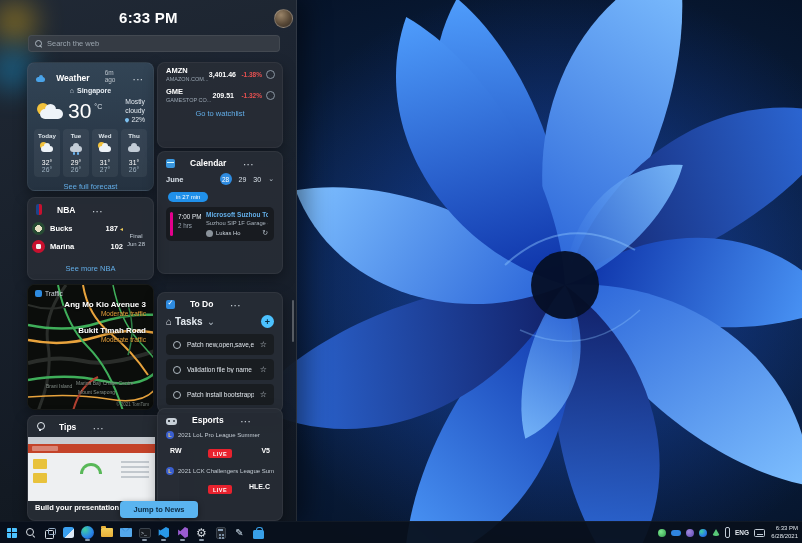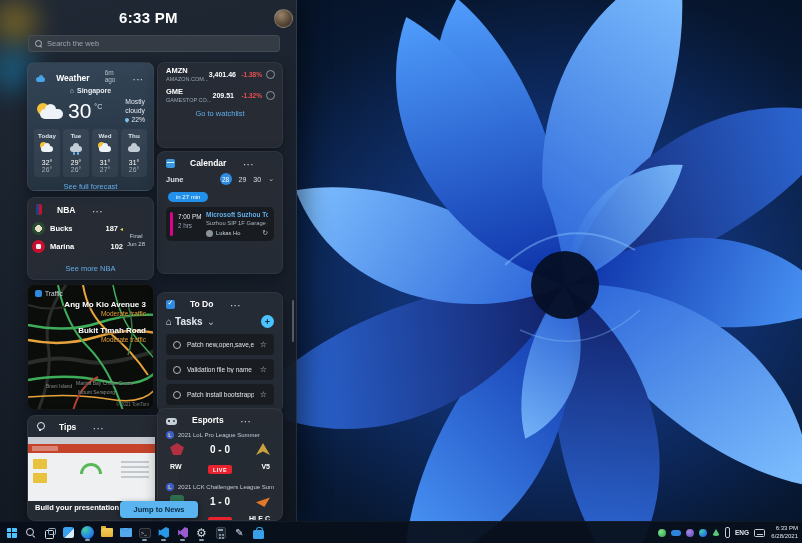--- a/index.html
+++ b/index.html
@@ -564,38 +564,28 @@
     <div class="card esports">
       <div class="chead">
         <span class="ctrl"></span>
         <span>Esports</span>
         <span class="more"></span>
       </div>
       <div class="league">
         <span class="lg-ico">L</span>
         <span class="lg-name">2021 LoL Pro League Summer</span>
       </div>
-      <div class="mt-row">
-        <span class="elogo rw"></span>
-        <span class="mt-score">0 - 0</span>
-        <span class="elogo v5"></span>
-      </div>
       <div class="mt-names">
         <span class="mt-name">RW</span>
         <span class="live"><b>LIVE</b></span>
         <span class="mt-name right">V5</span>
       </div>
       <div class="league" style="margin-top:5px;">
         <span class="lg-ico">L</span>
         <span class="lg-name">2021 LCK Challengers League Summer</span>
-      </div>
-      <div class="mt-row">
-        <span class="elogo t3"></span>
-        <span class="mt-score">1 - 0</span>
-        <span class="elogo hle"></span>
       </div>
       <div class="mt-names">
         <span class="mt-name"></span>
         <span class="live"><b>LIVE</b></span>
         <span class="mt-name right">HLE.C</span>
       </div>
     </div>
 
     <button class="jump">Jump to News</button>
     <div class="scrollthumb"></div>

